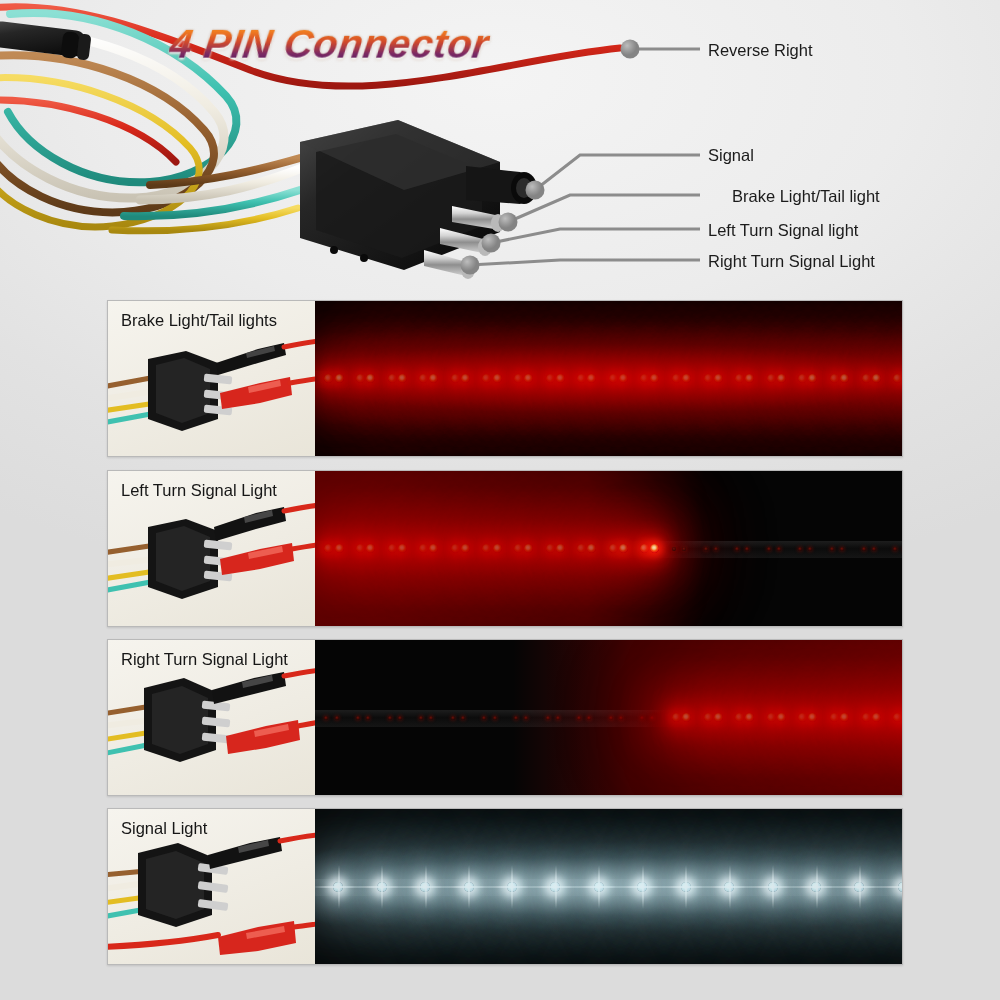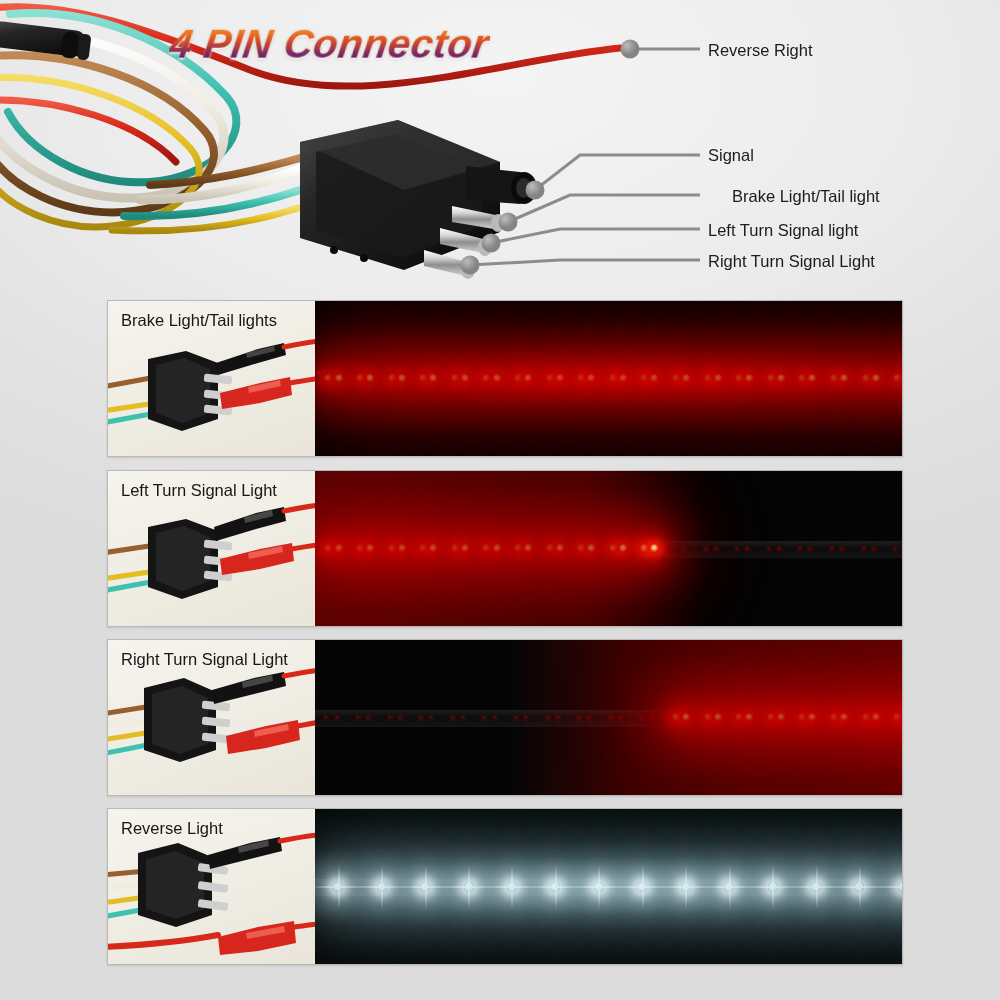--- a/index.html
+++ b/index.html
@@ -483,21 +483,21 @@
           <path d="M 130,38 L 160,31 L 161,37 L 131,44 Z" fill="#5d5d5d" opacity=".7"></path>
           <path d="M 172,32 C 192,28 206,26 220,25" stroke="#d8281a" stroke-width="5" fill="none" stroke-linecap="round"></path>
         </g>
         <g>
           <path d="M -6,138 C 40,136 78,132 110,126" stroke="#d8281a" stroke-width="6" fill="none" stroke-linecap="round"></path>
           <path d="M 110,128 L 150,118 L 186,112 L 188,134 L 150,142 L 112,146 Z" fill="#d7261d"></path>
           <path d="M 138,124 L 176,117 L 177,123 L 139,130 Z" fill="#ff8a7a" opacity=".55"></path>
           <path d="M 186,118 C 202,116 214,114 224,113" stroke="#d8281a" stroke-width="5" fill="none" stroke-linecap="round"></path>
         </g>
       </svg>
-      <div class="row-label">Reverse Light</div>
+      <div class="row-label">Signal Light</div>
     </div>
     <div class="row-strip">
       <div class="board"></div>
       <div class="leds">
           <div class="led white" style="left: 18.2437px;"></div>
           <div class="star" style="left: 23.2437px;"></div>
           <div class="led white" style="left: 61.6812px;"></div>
           <div class="star" style="left: 66.6813px;"></div>
           <div class="led white" style="left: 105.119px;"></div>
           <div class="star" style="left: 110.119px;"></div>

